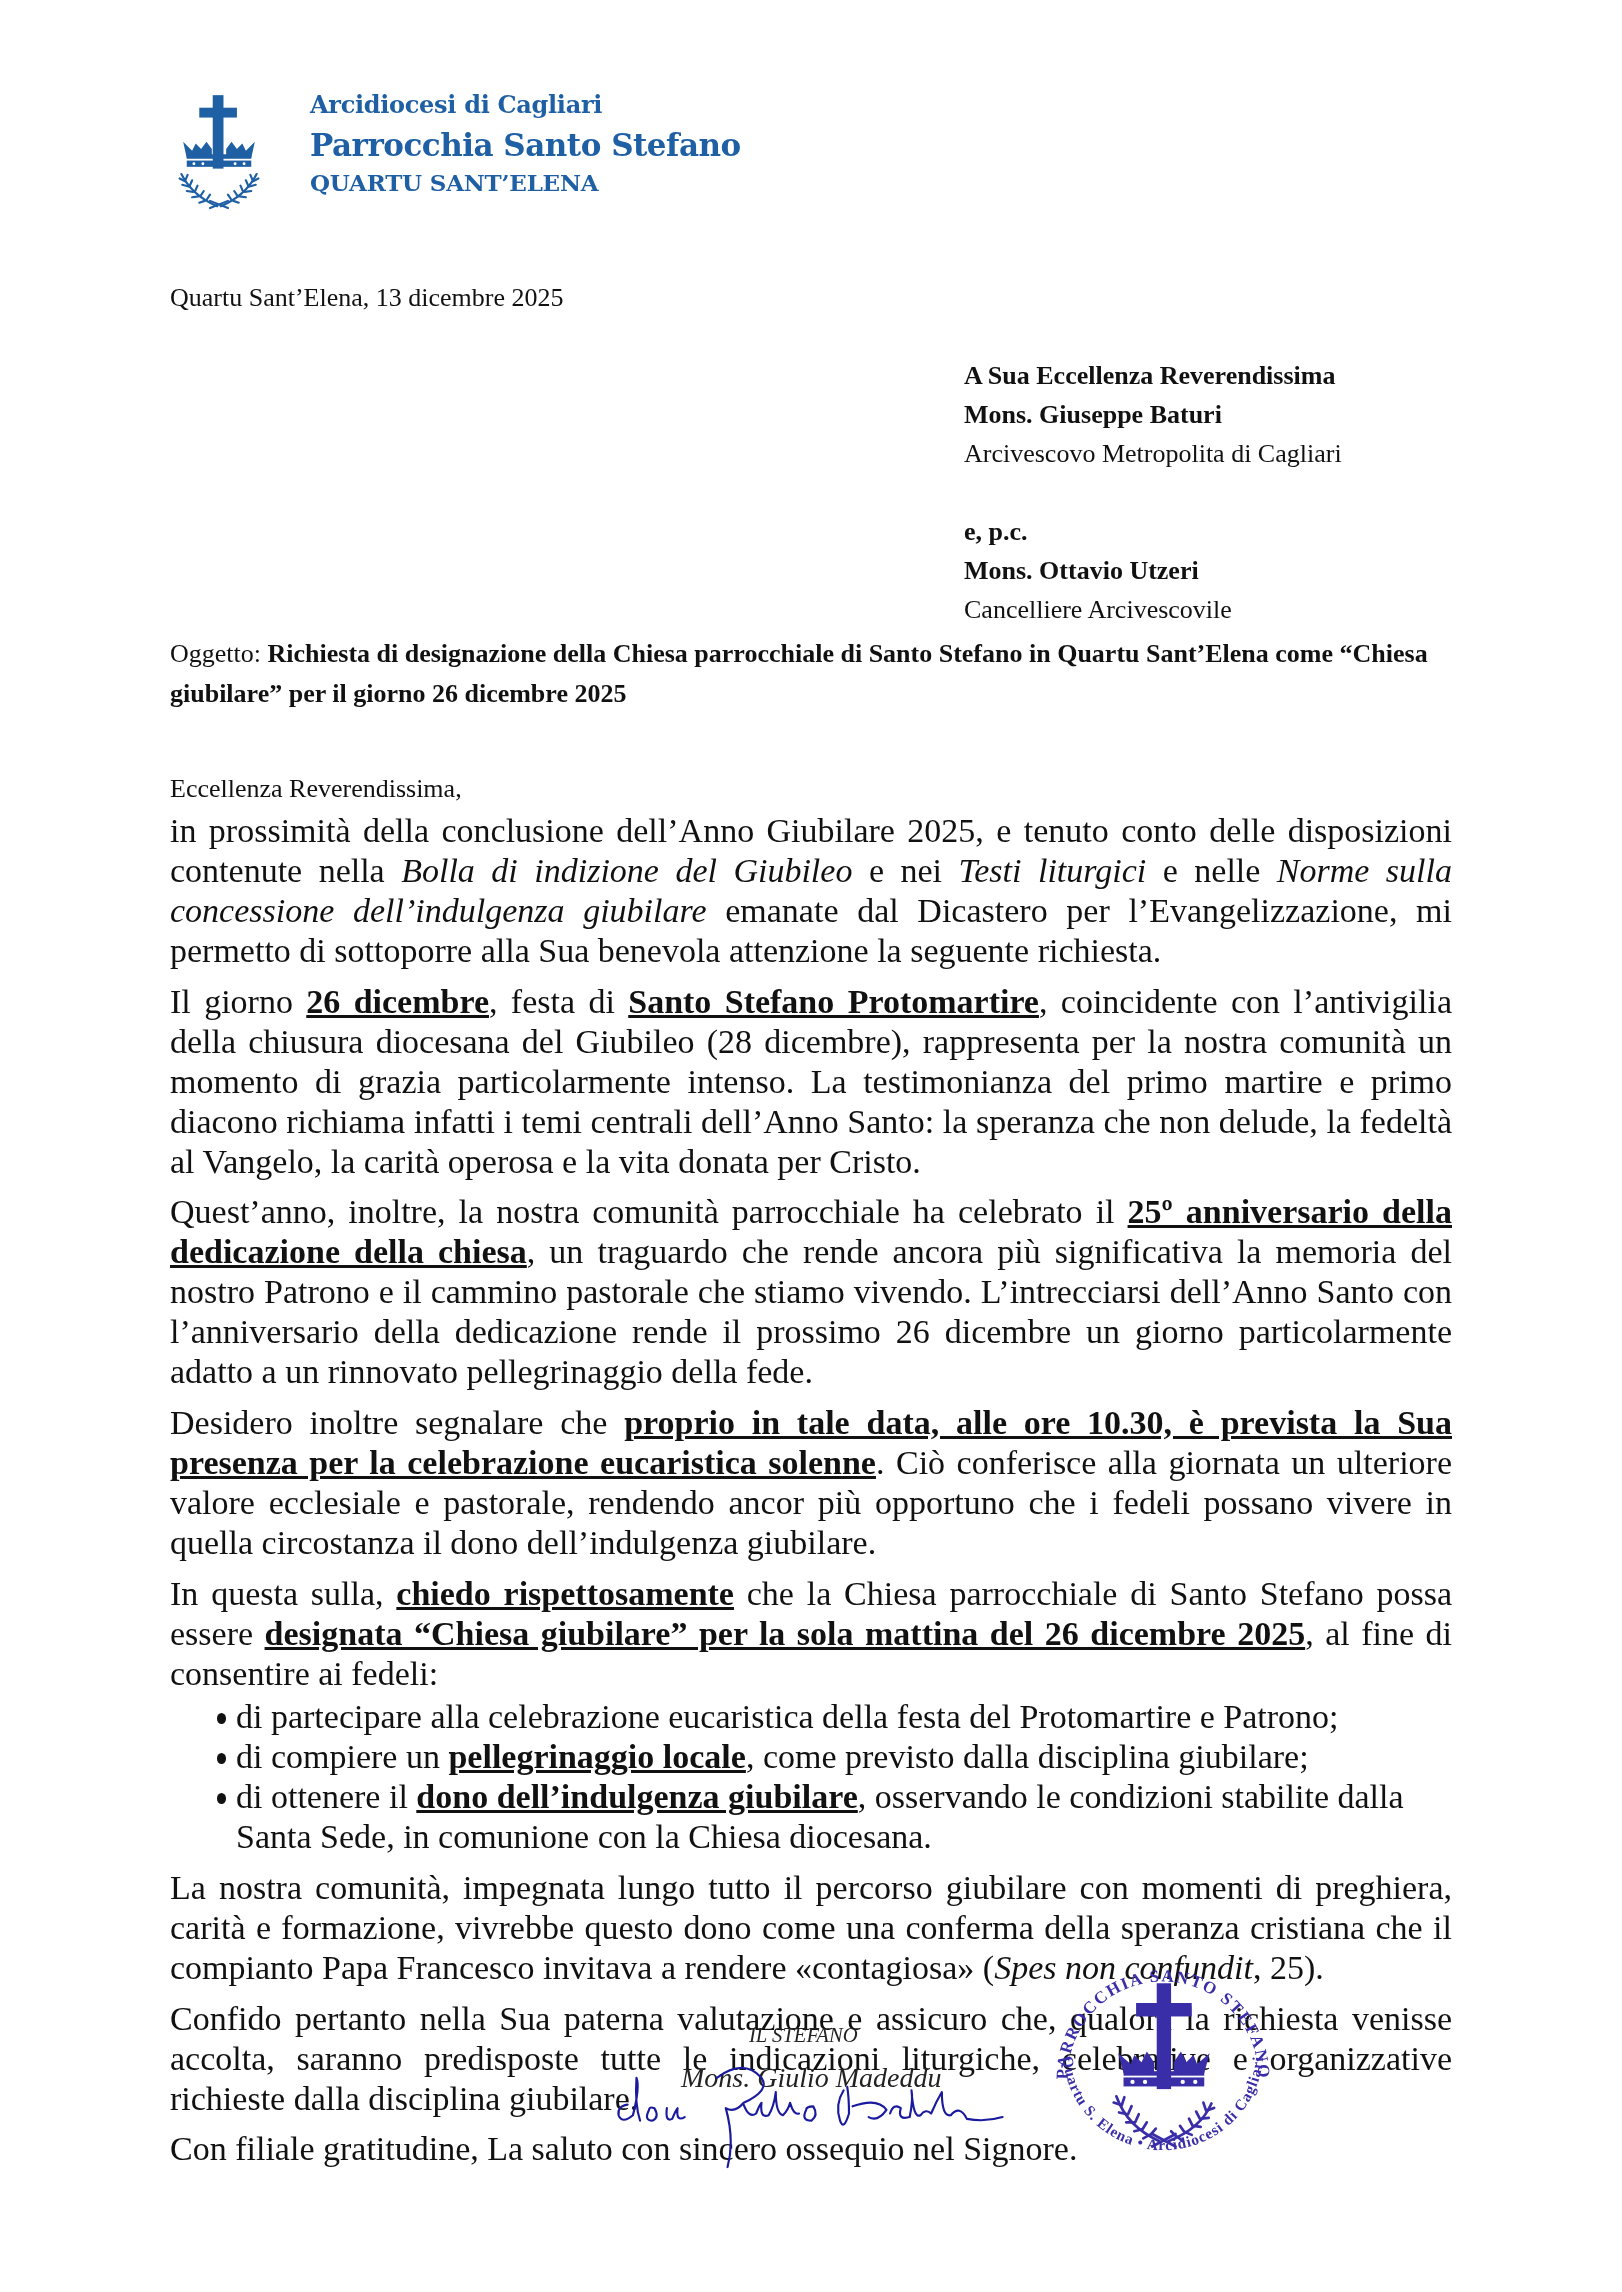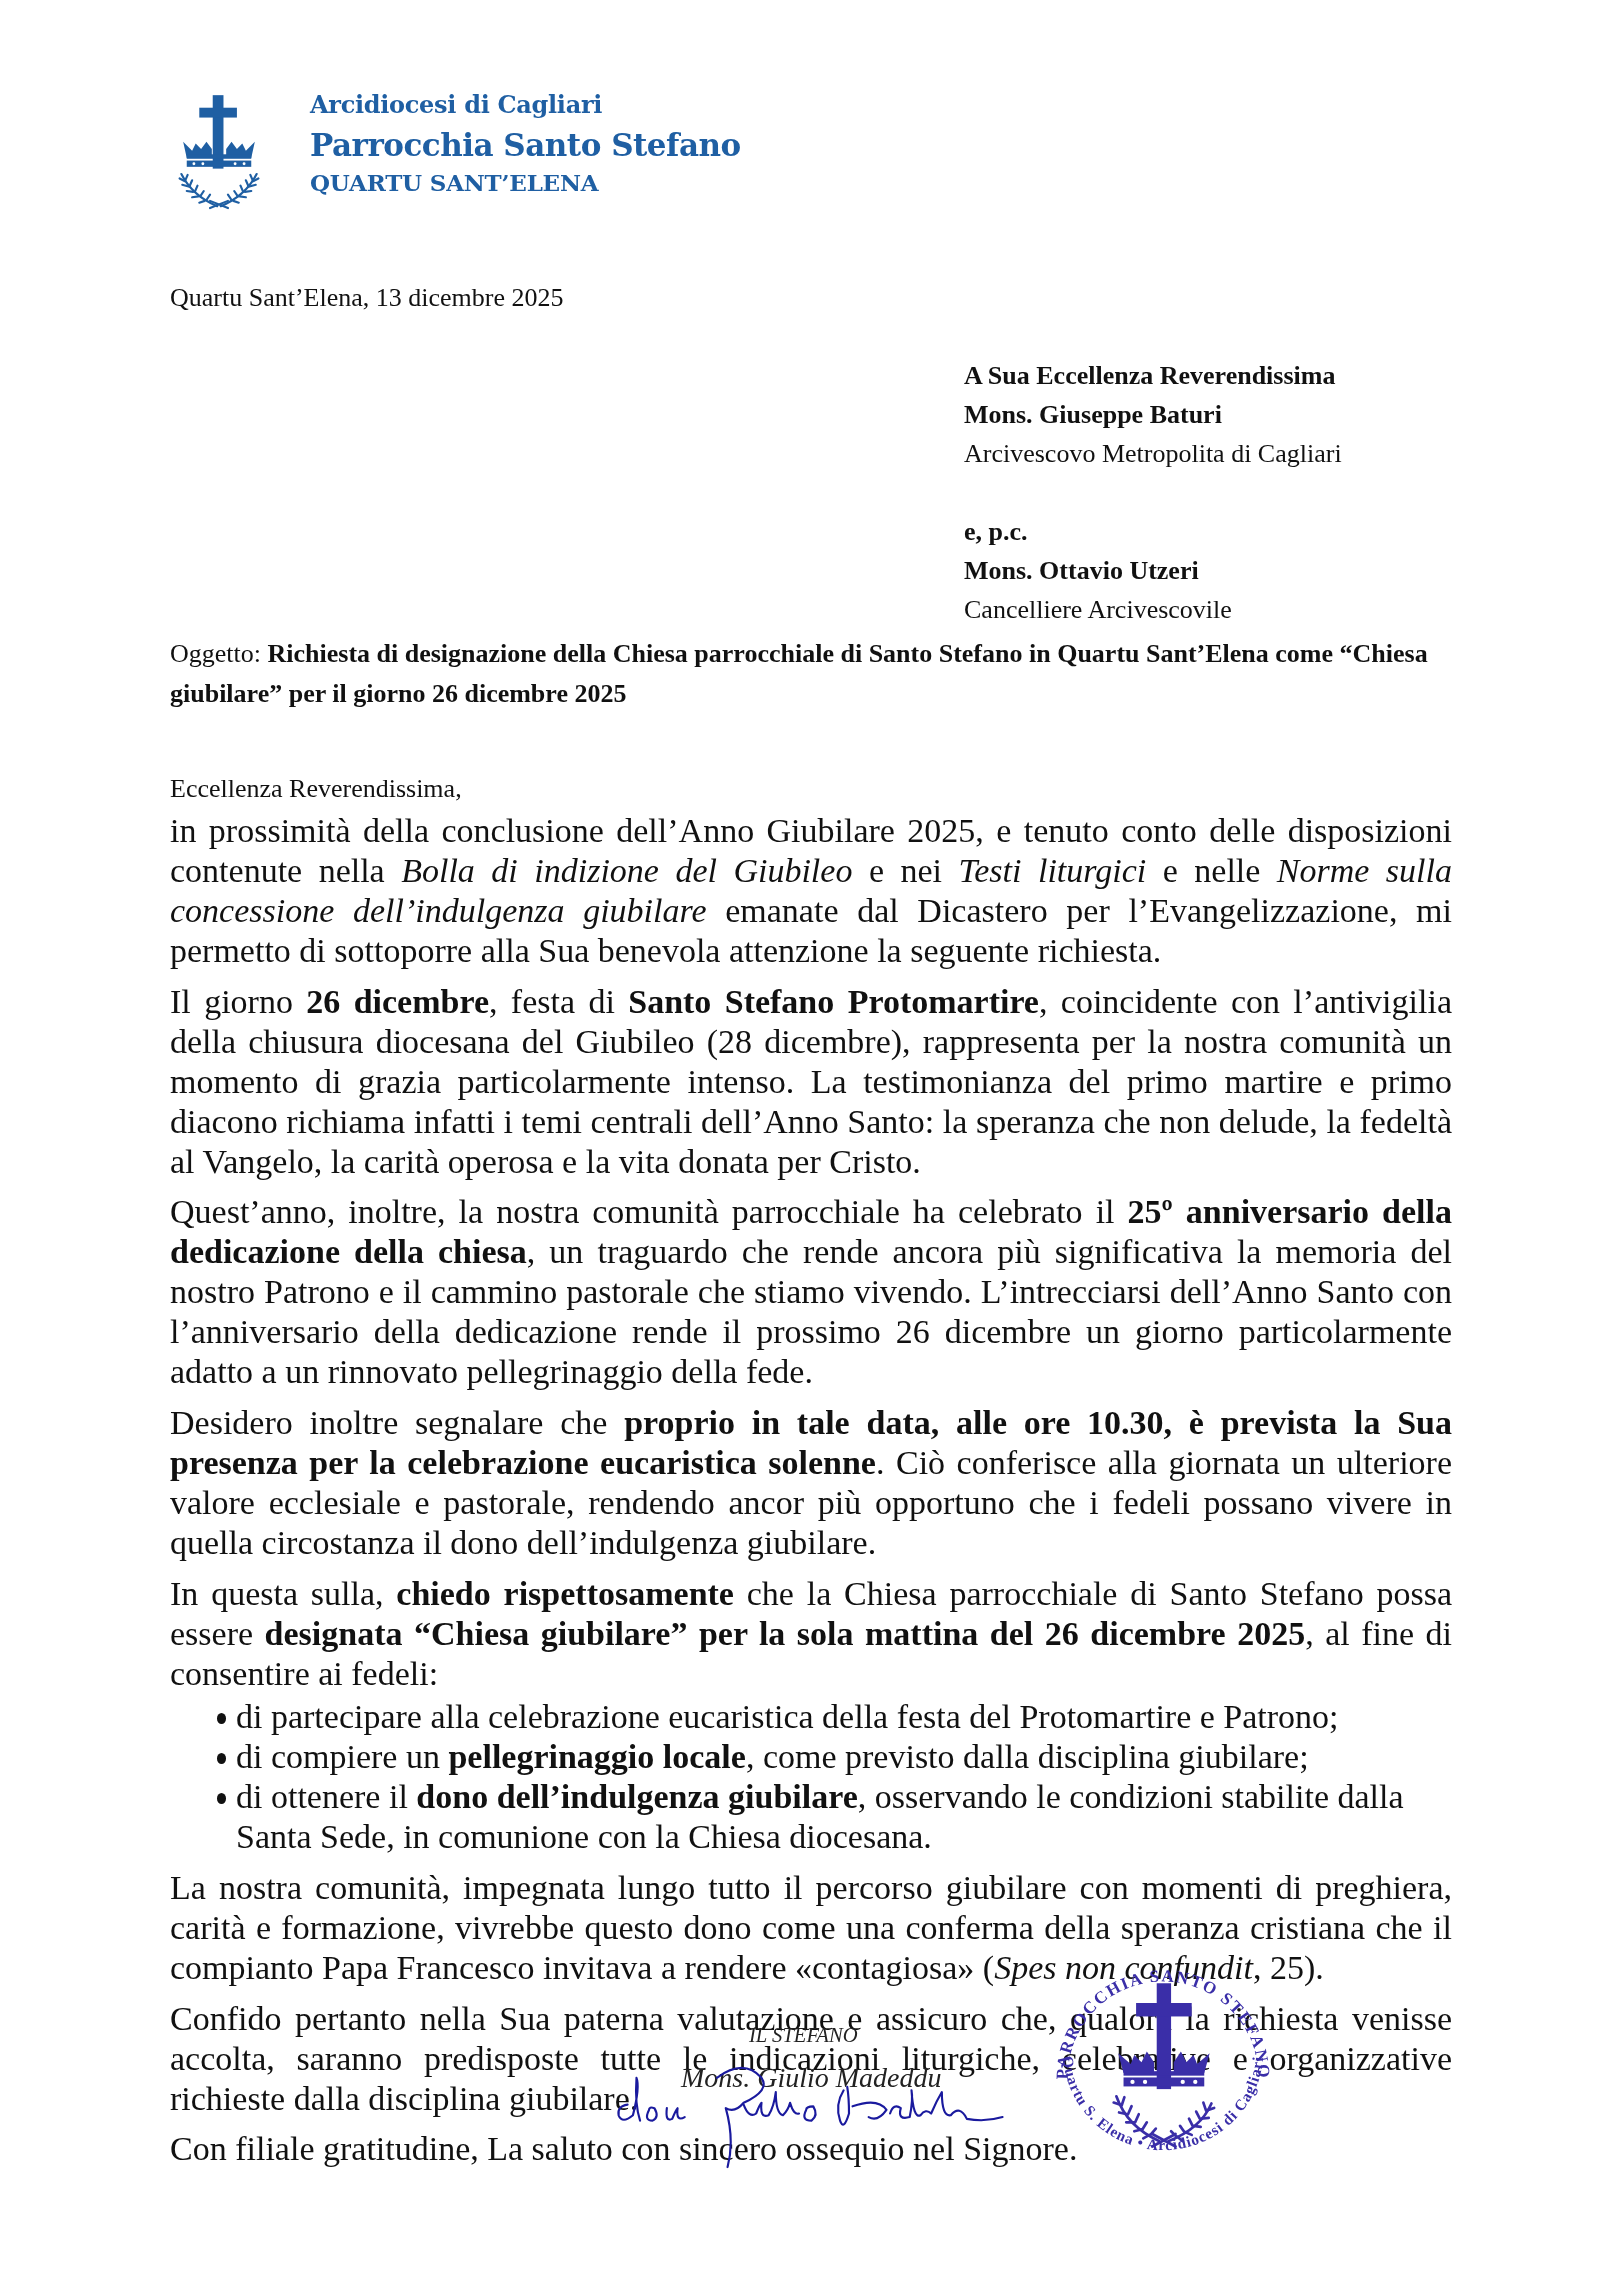--- a/index.html
+++ b/index.html
@@ -21,21 +21,21 @@
   .addr .gap { height: 39px; }
 
   .subject { left: 170px; top: 634px; width: 1272px; font-size: 26px; line-height: 40px; }
   .subject .lbl { font-weight: normal; }
   .subject .txt { font-weight: bold; }
 
   .salutation { left: 170px; top: 774px; font-size: 26px; }
 
   .paras { left: 170px; top: 811px; width: 1282px; font-size: 34px; line-height: 40px; text-align: justify; }
   .paras p { margin: 0 0 10.7px 0; }
-  .paras b { font-weight: bold; }
+  .paras b { font-weight: bold; text-decoration: underline; }
   .paras i { font-style: italic; }
   .paras ul { margin: 0 0 10.7px 0; padding: 0; list-style: none; }
   .paras li { position: relative; padding-left: 66px; text-align: left; }
   .paras li .bullet { position: absolute; left: 54px; top: 0; width: 9px; }
   .paras li .bullet::before { content: ""; position: absolute; left: -7.2px; top: 16px; width: 9px; height: 10.7px; border-radius: 50%; background: #111; }
   .closing { margin-top: 0; }
 
   .sig-title { left: 749px; top: 2024px; font-size: 20.6px; font-style: italic; color: #222; }
   .sig-name { left: 681px; top: 2062px; font-size: 28px; font-style: italic; color: #222; }
   .sig-svg { left: 609px; top: 2051px; width: 430px; height: 125px; }

